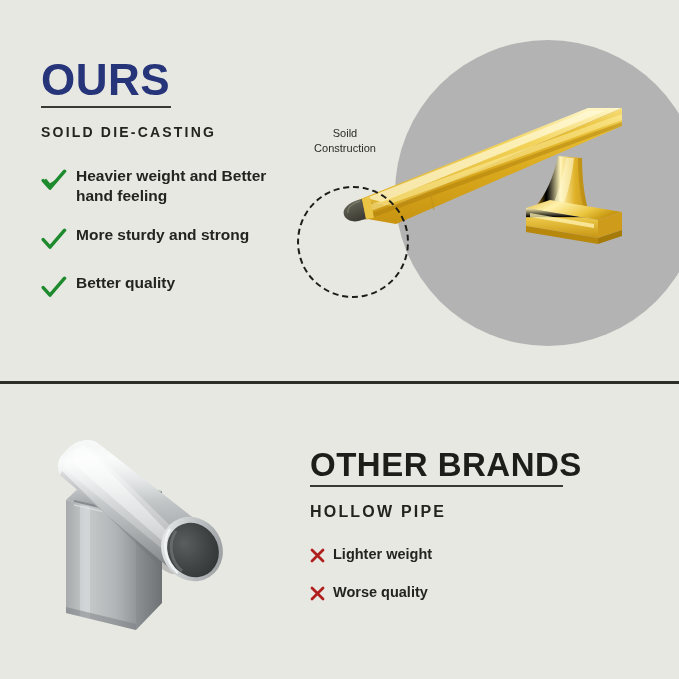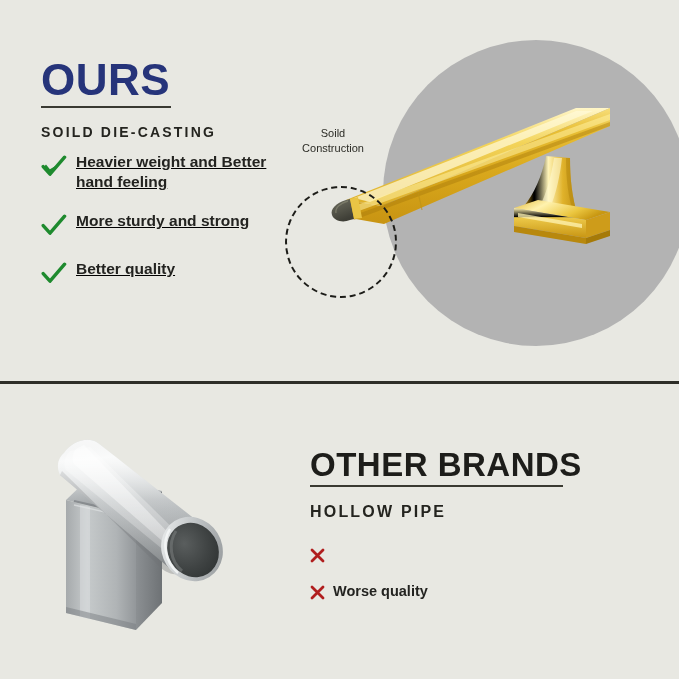--- a/index.html
+++ b/index.html
@@ -74,21 +74,21 @@
   #divider {
     left: 0;
     top: 381px;
     width: 679px;
     height: 3px;
     background: #2E2E28;
   }
 
   
   #gold-stage {
-    left: 340px;
+    left: 352px;
     top: 22px;
     width: 327px;
     height: 340px;
   }
   #gray-disc {
     left: 43px;
     top: 18px;
     width: 306px;
     height: 306px;
     border-radius: 50%;
@@ -133,21 +133,21 @@
 <div id="page">
 
   <div class="abs" style="left:41px; top:58px;">
 
     <div class="section-title" style="font-size:44px;">OURS</div>
 
     <div class="title-underline" style="width:130px; margin-top:4px;"></div>
 
     <div class="subtitle" style="font-size:14px; margin-top:16px;">SOILD DIE-CASTING</div>
 
-    <ul class="feature-list" style="margin-top:12px; width:262px;text-decoration:underline;">
+    <ul class="feature-list" style="margin-top:26px; width:262px;">
 
       <li class="feature-row">
         <span class="check-icon">
           <svg width="26" height="26" viewBox="0 0 26 26">
             <path d="M2.5 13.2 L8.6 19.4 L23.2 3.4 L20.0 8.8 L8.9 15.3 L5.0 10.4 Z" fill="#1E8A2E"></path>
             <path d="M2.2 12.6 L9.0 20.2 L23.6 3.2" fill="none" stroke="#1E8A2E" stroke-width="3.4" stroke-linecap="round" stroke-linejoin="round"></path>
           </svg>
         </span>
         <span class="feature-text" style="font-size:15.5px;">Heavier weight and Better hand feeling</span>
       </li>
@@ -380,20 +380,21 @@
     <div class="subtitle" style="font-size:16px; margin-top:16px;">HOLLOW PIPE</div>
 
     <ul class="feature-list" style="margin-top:24px; width:345px;">
 
       <li class="feature-row" style="margin-bottom:19px;">
         <span class="x-icon">
           <svg width="15" height="15" viewBox="0 0 15 15">
             <path d="M2 2 L13 13 M13 2 L2 13" stroke="#B01E1E" stroke-width="2.8" stroke-linecap="round"></path>
           </svg>
         </span>
+        <span class="feature-text" style="font-size:14.5px;">Lighter weight</span>
       </li>
 
 
       <li class="feature-row">
         <span class="x-icon">
           <svg width="15" height="15" viewBox="0 0 15 15">
             <path d="M2 2 L13 13 M13 2 L2 13" stroke="#B01E1E" stroke-width="2.8" stroke-linecap="round"></path>
           </svg>
         </span>
         <span class="feature-text" style="font-size:14.5px;">Worse quality</span>

